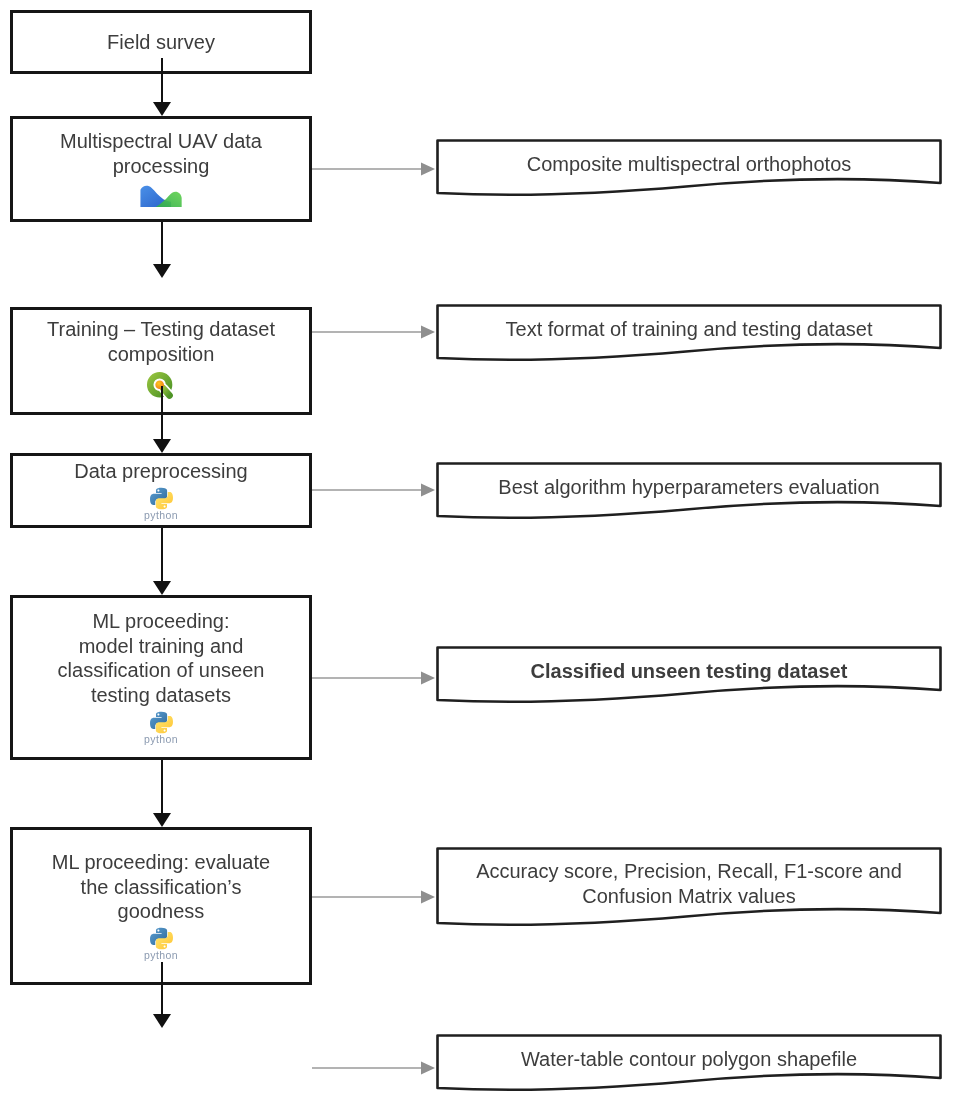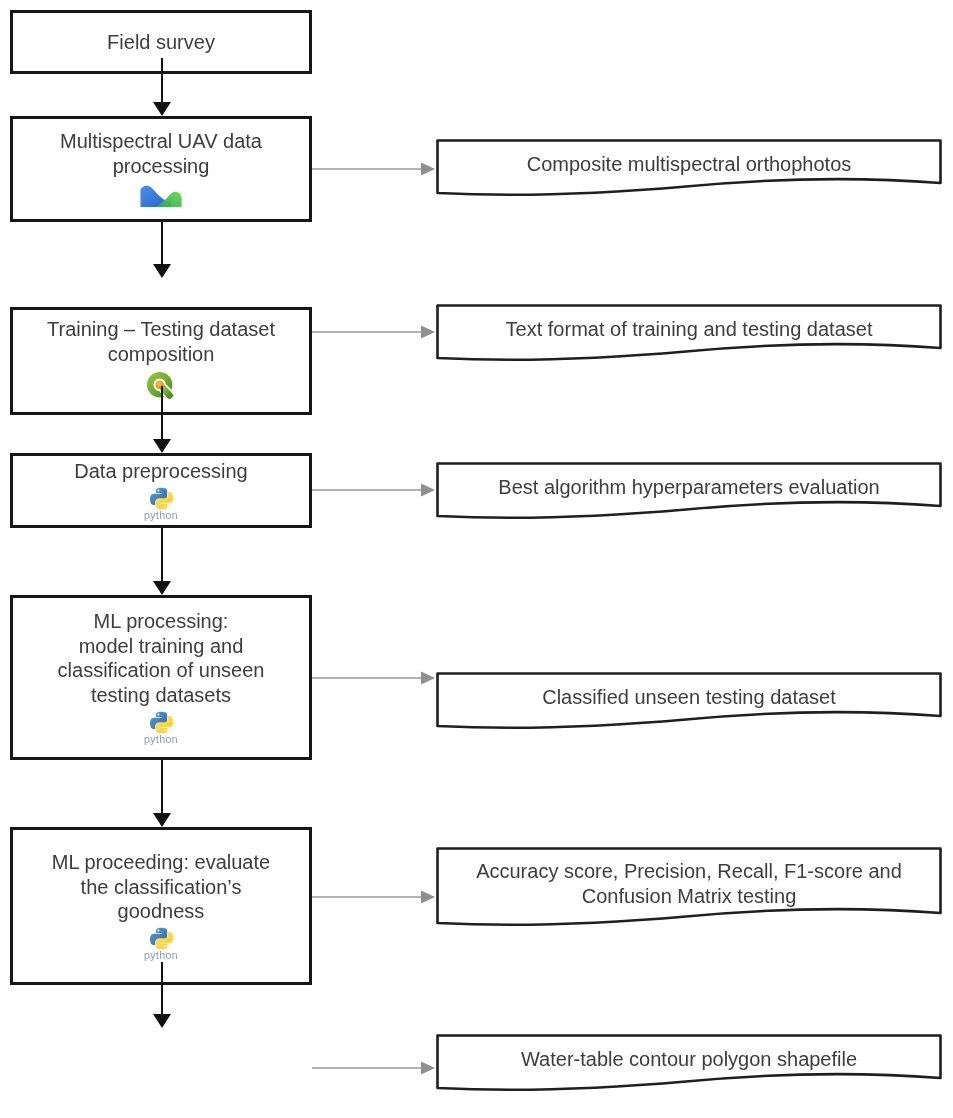--- a/index.html
+++ b/index.html
@@ -38,21 +38,21 @@
   .r4{top:669px;} .r5{top:888px;} .r6{top:1059px;}
   
   .doc{position:absolute;left:436px;width:506px;}
   .doc svg.shape{position:absolute;top:0;left:0;}
   .doc .label{
     position:relative;z-index:1;display:flex;align-items:center;justify-content:center;
     text-align:center;font-size:20px;line-height:1.26;white-space:pre-line;
     width:100%;box-sizing:border-box;
   }
   .d1{top:139px;} .d2{top:304px;} .d3{top:462px;}
-  .d4{top:672px;} .d5{top:847px;} .d6{top:1034px;}
+  .d4{top:646px;font-weight:bold;} .d5{top:847px;} .d6{top:1034px;}
   .doc-s .label{height:52px;}
   .doc-l .label{height:74px;}
 </style>
 </head>
 <body>
 
 <svg width="0" height="0" style="position:absolute" aria-hidden="true">
   <defs>
     <linearGradient id="pyblue" x1="0" y1="0" x2="1" y2="1">
       <stop offset="0" stop-color="#5a9fd4"></stop>
@@ -116,21 +116,21 @@
     <div class="icon-wrap">
       <svg width="23" height="23" viewBox="0 0 128 128">
         <path fill="url(#pyblue)" d="M63.9 4.2c-32.6 0-30.6 14.1-30.6 14.1l.1 14.6h31.1v4.4H21S.1 34.9.1 67.8s18.2 31.8 18.2 31.8h10.9V84.3s-.6-18.2 17.9-18.2h30.9s17.3.3 17.3-16.7V21.3S97.8 4.2 63.9 4.2zM46.8 14.1c3.1 0 5.6 2.5 5.6 5.6s-2.5 5.6-5.6 5.6-5.6-2.5-5.6-5.6 2.5-5.6 5.6-5.6z"></path>
         <path fill="url(#pyyellow)" d="M64.1 123.8c32.6 0 30.6-14.1 30.6-14.1l-.1-14.6H63.5v-4.4H107s20.9 2.4 20.9-30.5-18.2-31.8-18.2-31.8H98.8v15.5s.6 18.2-17.9 18.2H50s-17.3-.3-17.3 16.7v28.1s-2.6 16.9 31.4 16.9zm17.1-9.9c-3.1 0-5.6-2.5-5.6-5.6s2.5-5.6 5.6-5.6 5.6 2.5 5.6 5.6-2.5 5.6-5.6 5.6z"></path>
       </svg>
       <div class="py-word">python</div>
     </div>
   </div>
 
   <div class="pbox b5">
-    <div class="label">ML processing:
+    <div class="label">ML proceeding:
 model training and
 classification of unseen
 testing datasets</div>
     <div class="icon-wrap">
       <svg width="23" height="23" viewBox="0 0 128 128">
         <path fill="url(#pyblue)" d="M63.9 4.2c-32.6 0-30.6 14.1-30.6 14.1l.1 14.6h31.1v4.4H21S.1 34.9.1 67.8s18.2 31.8 18.2 31.8h10.9V84.3s-.6-18.2 17.9-18.2h30.9s17.3.3 17.3-16.7V21.3S97.8 4.2 63.9 4.2zM46.8 14.1c3.1 0 5.6 2.5 5.6 5.6s-2.5 5.6-5.6 5.6-5.6-2.5-5.6-5.6 2.5-5.6 5.6-5.6z"></path>
         <path fill="url(#pyyellow)" d="M64.1 123.8c32.6 0 30.6-14.1 30.6-14.1l-.1-14.6H63.5v-4.4H107s20.9 2.4 20.9-30.5-18.2-31.8-18.2-31.8H98.8v15.5s.6 18.2-17.9 18.2H50s-17.3-.3-17.3 16.7v28.1s-2.6 16.9 31.4 16.9zm17.1-9.9c-3.1 0-5.6-2.5-5.6-5.6s2.5-5.6 5.6-5.6 5.6 2.5 5.6 5.6-2.5 5.6-5.6 5.6z"></path>
       </svg>
       <div class="py-word">python</div>
     </div>
@@ -250,21 +250,21 @@
       <path d="M1.5 1.5 L504.5 1.5 L504.5 44 C420 37.5 330 40 250 47.5 C170 54.5 80 58 1.5 54 Z" fill="#ffffff" stroke="#1f1f1f" stroke-width="2.6" stroke-linejoin="round"></path>
     </svg>
     <div class="label">Classified unseen testing dataset</div>
   </div>
 
   <div class="doc doc-l d5">
     <svg class="shape" width="506" height="86" viewBox="0 0 506 86">
       <path d="M1.5 1.5 L504.5 1.5 L504.5 66 C420 59.5 330 62 250 69.5 C170 76.5 80 80 1.5 76 Z" fill="#ffffff" stroke="#1f1f1f" stroke-width="2.6" stroke-linejoin="round"></path>
     </svg>
     <div class="label">Accuracy score, Precision, Recall, F1-score and
-Confusion Matrix testing</div>
+Confusion Matrix values</div>
   </div>
 
   <div class="doc doc-s d6">
     <svg class="shape" width="506" height="64" viewBox="0 0 506 64">
       <path d="M1.5 1.5 L504.5 1.5 L504.5 44 C420 37.5 330 40 250 47.5 C170 54.5 80 58 1.5 54 Z" fill="#ffffff" stroke="#1f1f1f" stroke-width="2.6" stroke-linejoin="round"></path>
     </svg>
     <div class="label">Water-table contour polygon shapefile</div>
   </div>
 
 </div>

